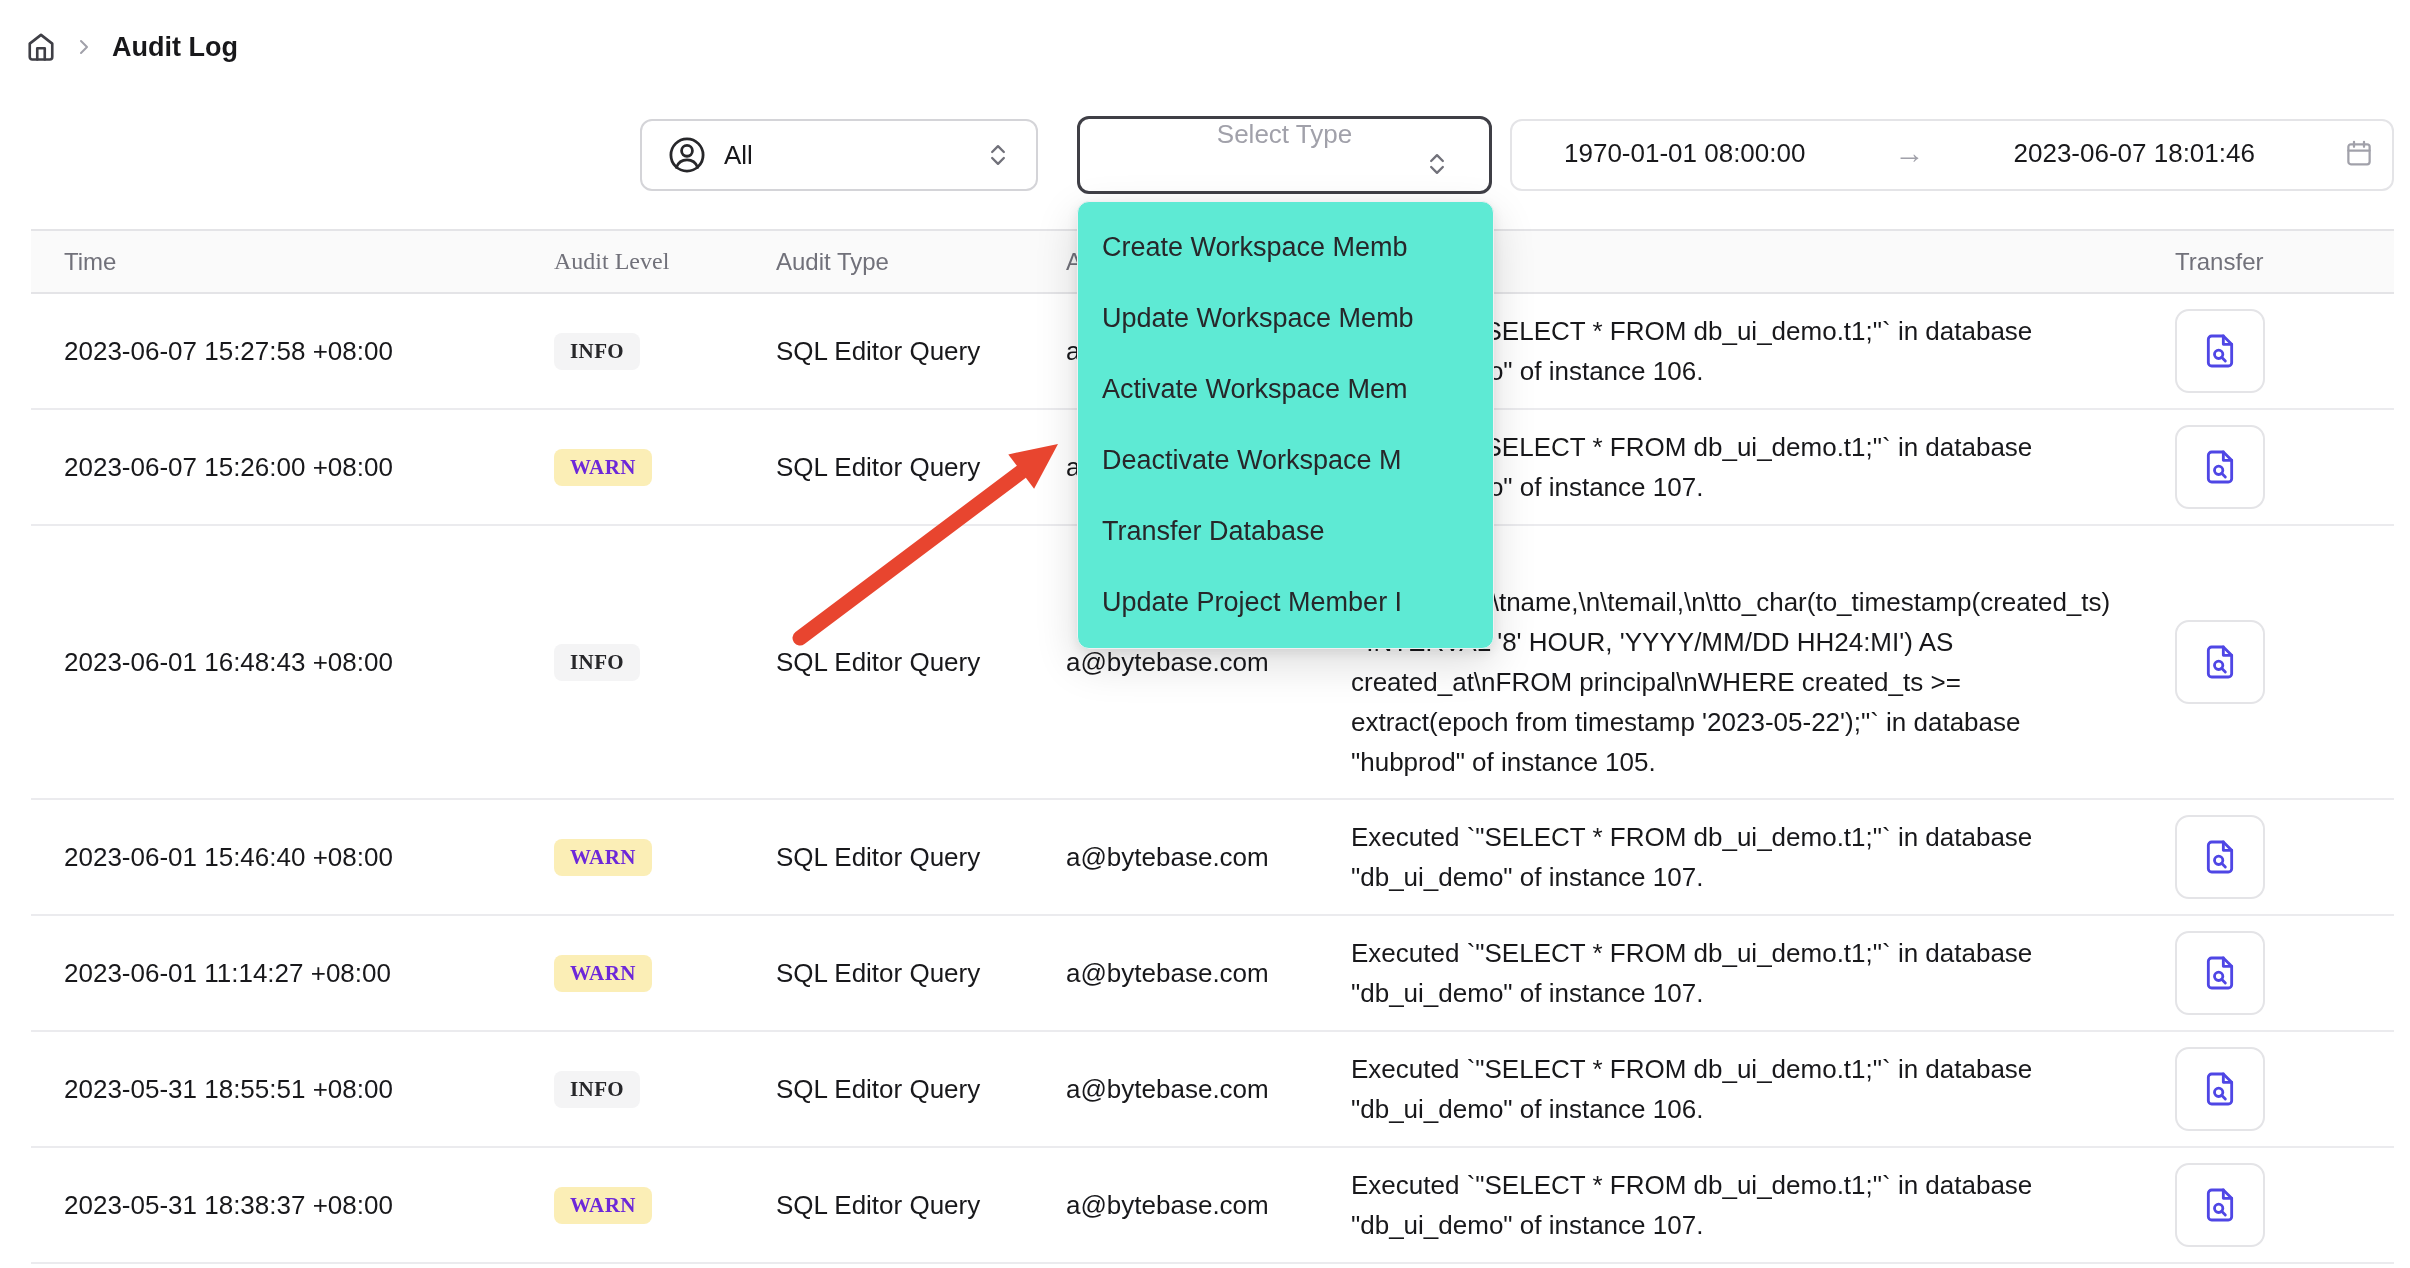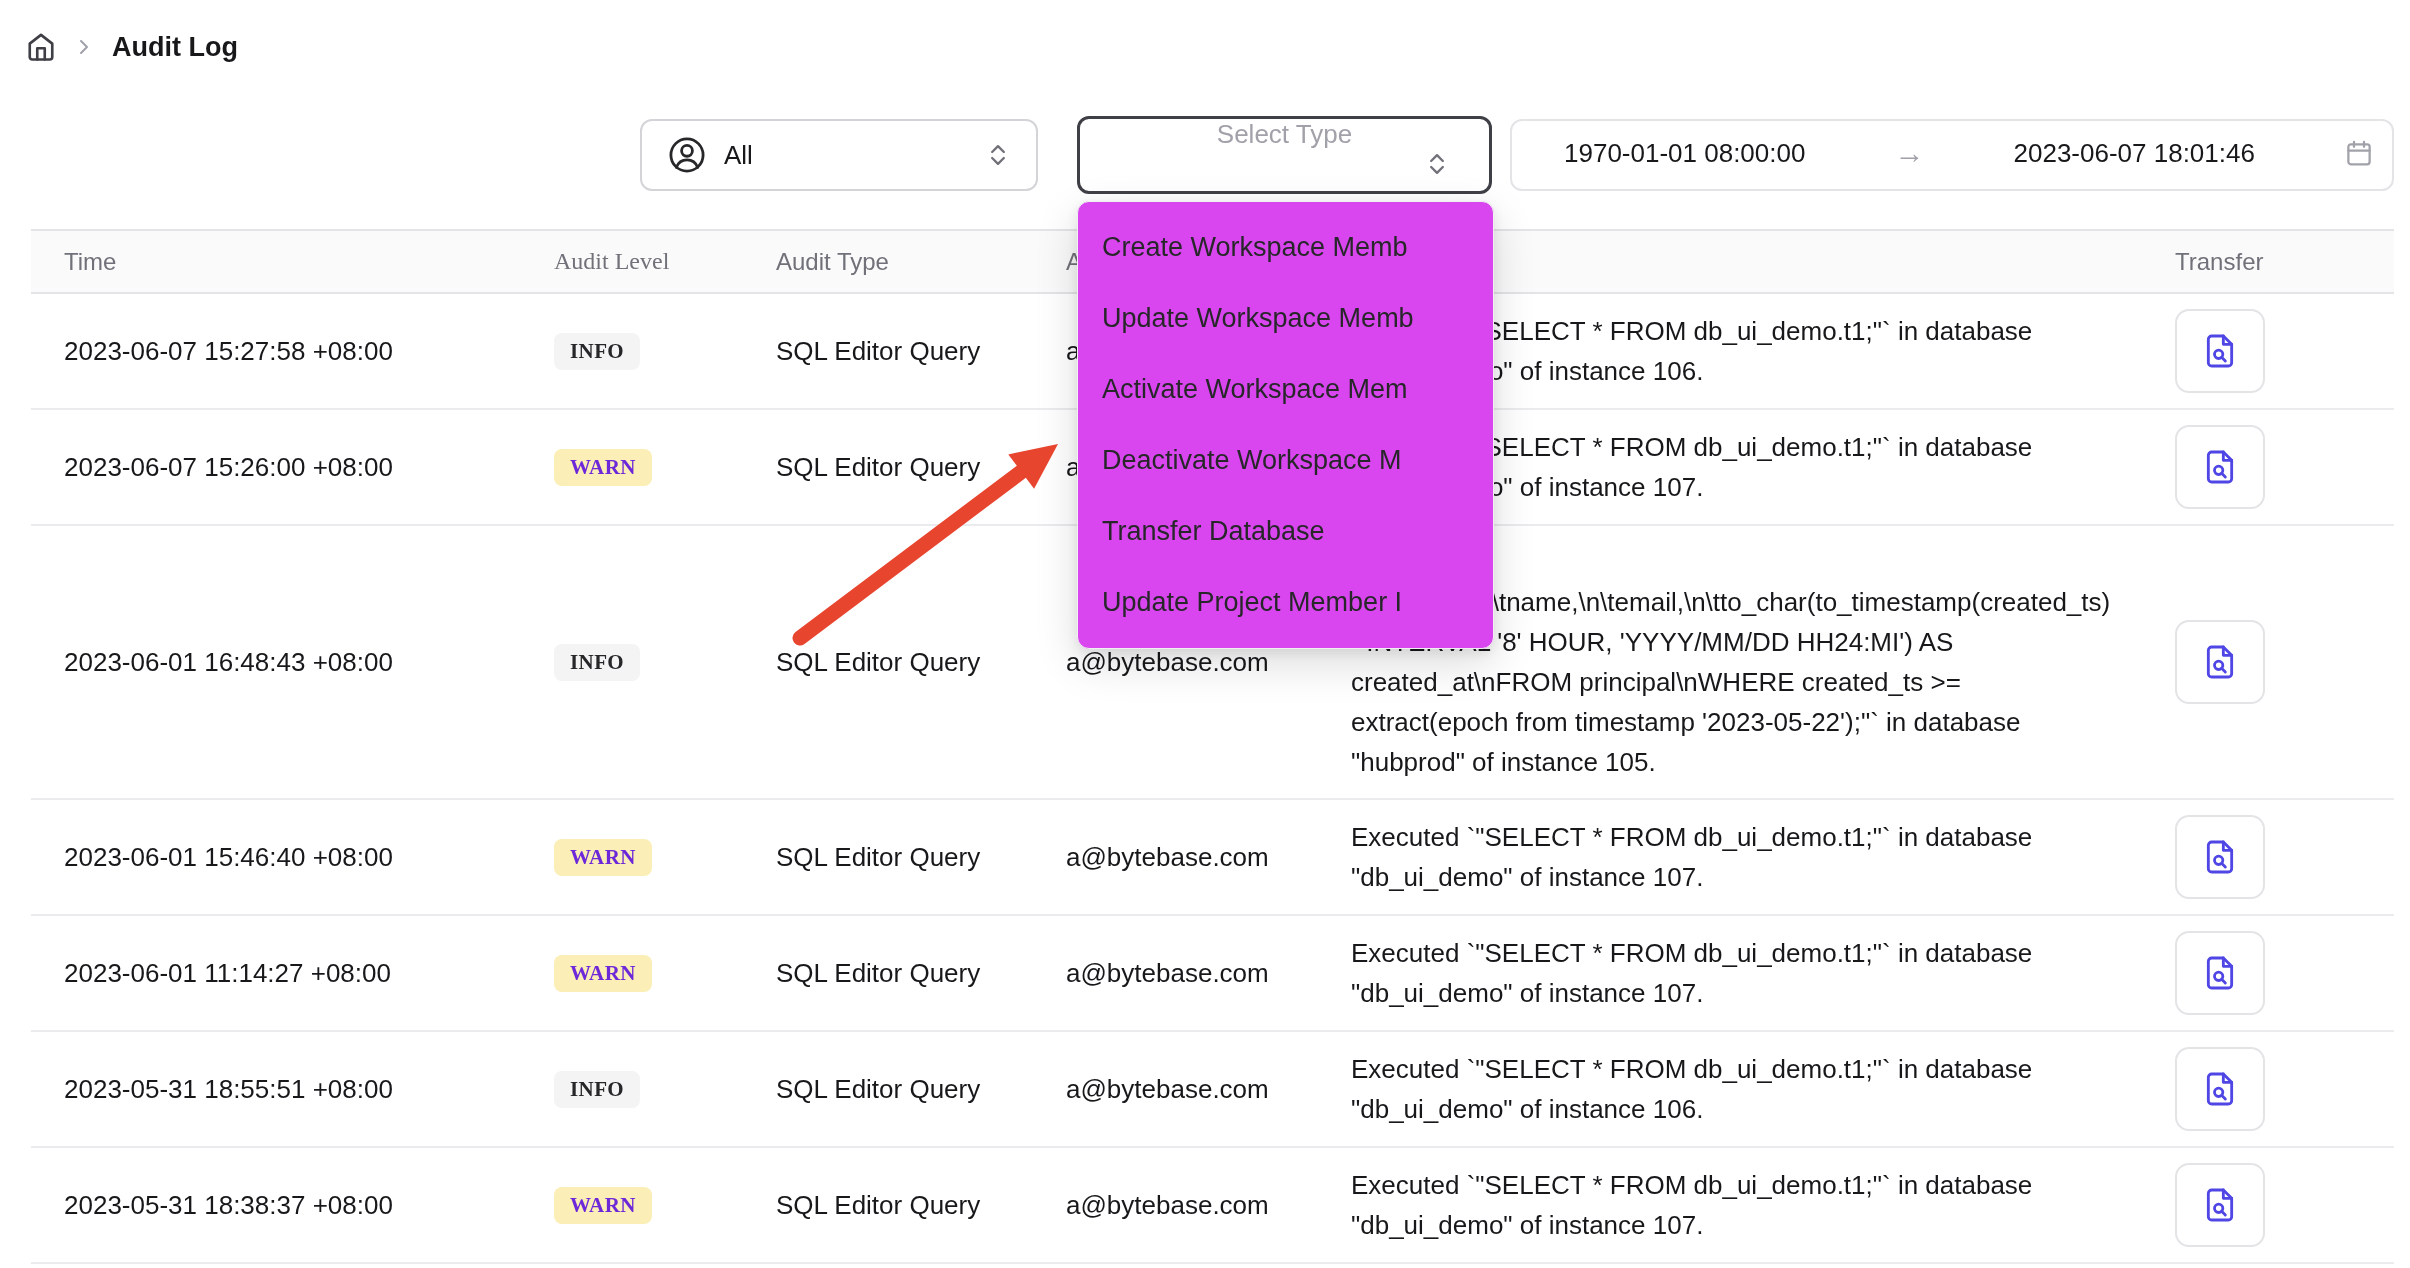--- a/index.html
+++ b/index.html
@@ -42,21 +42,21 @@
   .col-payload { flex:1 1 auto; padding-left:39px; }
 
   .badge { display:inline-block; padding:8px 16px; border-radius:8px; font-size:21px; font-weight:700; letter-spacing:.4px; line-height:1; }
   .badge.info { background:#f4f4f5; color:#27272a; }
   .badge.warn { background:#fbeeb6; color:#6d28d9; }
 
   .payload-btn { width:90px; height:84px; background:#fff; border:2px solid #e4e4e7; border-radius:14px;
     display:flex; align-items:center; justify-content:center; cursor:pointer; }
 
   
-  .type-dropdown { position:absolute; left:1077px; top:201px; width:415px; z-index:50; background:#d946ef;
+  .type-dropdown { position:absolute; left:1077px; top:201px; width:415px; z-index:50; background:#5eead4;
     border:1px solid #f0f0f2; border-radius:12px; padding:10px 0;
     box-shadow:0 14px 44px rgba(0,0,0,.14), 0 4px 12px rgba(0,0,0,.08);text-align:right; }
   .type-dropdown .item { height:71px; display:flex; align-items:center; padding:0 4px 0 24px;
     font-size:27px; color:#27272a; white-space:nowrap; overflow:hidden; cursor:pointer; }
 
   
   .arrow-annotation { position:absolute; left:770px; top:420px; z-index:100; pointer-events:none; }
 </style>
 </head>
 <body>

